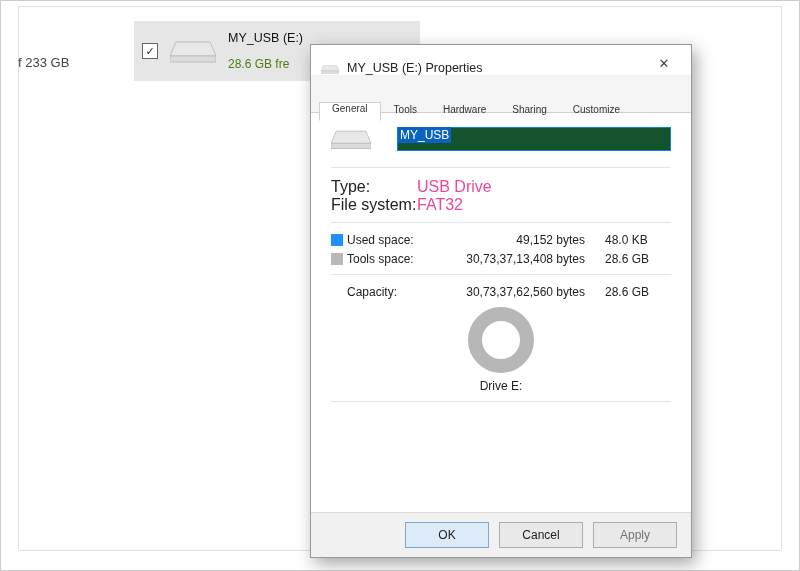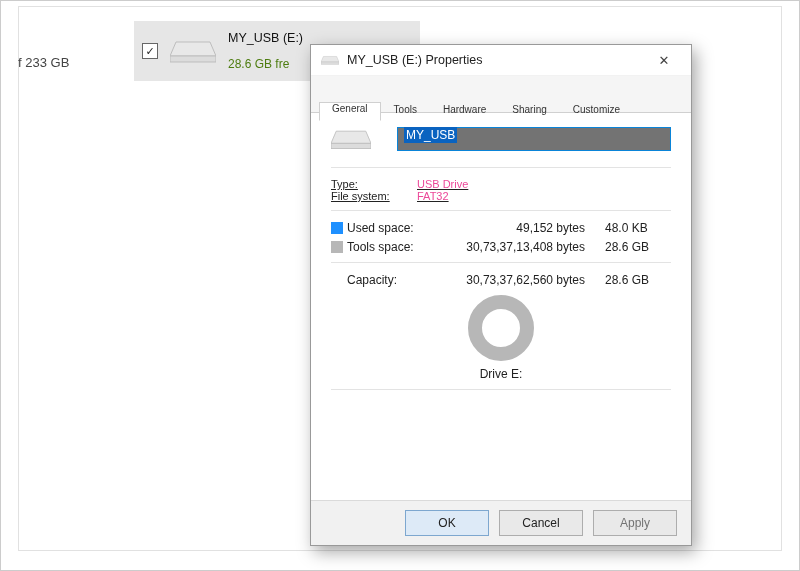--- a/index.html
+++ b/index.html
@@ -8,34 +8,34 @@
   .bg-left{position:absolute;left:18px;top:55px;color:#444;font-size:13px;}
   .bg-item{position:absolute;left:134px;top:21px;width:270px;height:60px;background:#e6e6e6;display:flex;align-items:center;gap:12px;padding:0 8px;}
   .bg-item .chk{width:14px;height:14px;border:1px solid #666;background:#fff;display:flex;align-items:center;justify-content:center;font-size:11px;}
   .bg-item .ico{width:46px;height:26px;display:flex;align-items:center;justify-content:center;}
   .bg-item .txt .t1{font-size:12.5px;color:#111;}
   .bg-item .txt .t2{font-size:12px;color:#4d7c0f;margin-top:12px;}
   .explorer-border{position:absolute;left:18px;right:18px;top:6px;bottom:20px;border:1px solid #e1e1e1;}
   .cursor{position:absolute;left:325px;top:150px;font-size:18px;color:#000;pointer-events:none;}
   
   .dialog{position:absolute;left:310px;top:44px;width:380px;background:#fff;border:1px solid #999;box-shadow:4px 6px 16px rgba(0,0,0,0.35);}
-  .titlebar{height:30px;display:flex;align-items:center;padding:0 10px;border-bottom:1px solid #f2f2f2;}
+  .titlebar{height:30px;display:flex;align-items:flex-end;padding:0 10px;border-bottom:1px solid #f2f2f2;}
   .titlebar .drv-ico{width:18px;height:12px;margin-right:8px;}
   .titlebar .title{flex:1;font-size:12.5px;color:#222;}
   .titlebar .close{width:34px;height:24px;display:flex;align-items:center;justify-content:center;color:#444;font-size:13px;}
   .tabs{display:flex;align-items:flex-end;height:30px;padding:6px 8px 0 8px;background:#f5f5f5;border-bottom:1px solid #d0d0d0;gap:0;}
   .tab{padding:0 12px 6px;font-size:10px;color:#333;border:1px solid transparent;border-bottom:none;position:relative;top:9px;cursor:default;}
   .tab.active{background:#fff;border-color:#d0d0d0;border-bottom:1px solid #fff;}
   .body{padding:14px 20px 12px 20px;background:#fff;}
   .name-row{display:flex;align-items:center;gap:26px;margin-bottom:16px;}
   .name-row .drv-ico-lg{width:40px;height:24px;}
-  .name-input{flex:1;height:22px;border:1px solid #0a84d8;padding:0 6px;font-size:12px;color:#fff;background:#737373;}
+  .name-input{flex:1;height:22px;border:1px solid #0a84d8;padding:0 0;font-size:12px;color:#fff;background:#14532d;}
   .name-input .hl{background:#0a63c0;color:#fff;padding:1px 2px;}
   hr.sep{border:none;border-top:1px solid #e3e3e3;margin:8px 0 10px;}
-  .kv{display:flex;font-size:11px;margin:0 0;text-decoration:underline;}
+  .kv{display:flex;font-size:16px;margin:0 0;}
   .kv .k{width:86px;color:#222;}
   .kv .v{color:#ec4899;}
   .space-grid{margin-top:4px;}
   .sg-row{display:grid;grid-template-columns:16px 94px 1fr 66px;align-items:center;font-size:12px;margin:5px 0;}
   .sq{width:12px;height:12px;}
   .sq.blue{background:#1e90ff;}
   .sq.gray{background:#b7b7b7;}
   .sg-row .bytes{text-align:right;padding-right:20px;}
   .sg-row .human{text-align:left;}
   .cap-row{display:grid;grid-template-columns:110px 1fr 66px;font-size:12px;margin:10px 0 6px;}

